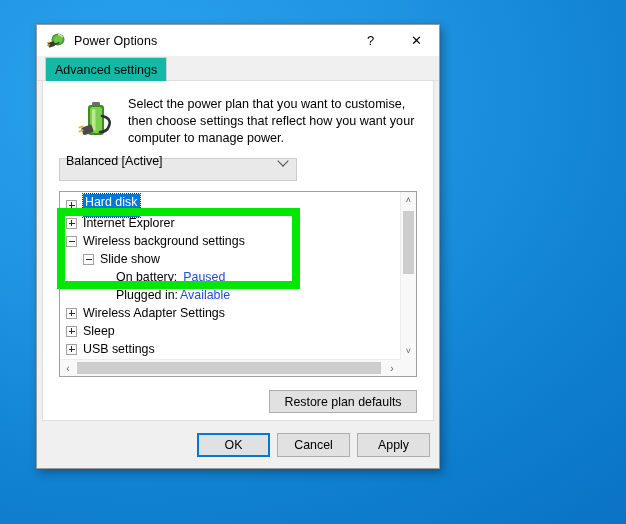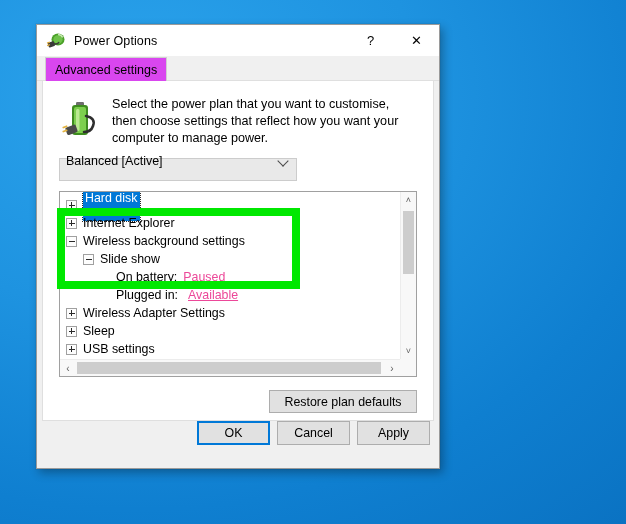--- a/index.html
+++ b/index.html
@@ -81,21 +81,21 @@
   }
   #tabstrip::after {
     content: "";
     position: absolute;
     left: 0; right: 0; bottom: 0;
     height: 1px;
     background: #dfdfdf;
   }
   #tab-advanced {
     height: 24px;
-    background: #d946ef;
+    background: #14b8a6;
     border: 1px solid #d0d0d0;
     border-bottom: none;
     box-sizing: border-box;
     display: flex;
     align-items: center;
     padding: 0 9px;
     font-size: 12.5px;
     color: #000;
     position: relative;
     z-index: 2;
@@ -109,21 +109,21 @@
     border-top: none;
     margin: 0 5px;
     box-sizing: border-box;
     position: relative;
     display: flex;
     flex-direction: column;
   }
   
   #intro {
     display: flex;
-    padding: 13px 16px 0 16px;
+    padding: 13px 16px 0 32px;
     align-items: flex-start;
   }
   #battery-icon {
     width: 48px;
     height: 48px;
     flex: 0 0 auto;
     position: relative;
     margin-right: 5px;
     margin-top: 2px;
   }
@@ -217,25 +217,25 @@
     left:4px; top:1.5px;
     width:1px; height:6px;
     background:#2b2b2b;
   }
   .indent1 { padding-left: 0px; }
   .indent2 { padding-left: 17px; }
   .indent3 { padding-left: 50px; }
   .sel-label {
     background: #0078d7;
     color: #ffffff;
-    padding: 1px 3px 16px 2px;
+    padding: 1px 3px 8px 2px;
     outline: 1px dotted #2b2b2b;
     outline-offset: 0px;
   }
-  .val-link { color: #ec4899; }
+  .val-link { color: #1d4ed8; }
   .lbl { color:#000; }
   
   #vscroll {
     position: absolute;
     right: 0; top: 0; bottom: 17px;
     width: 16px;
     background: #f8f8f8;
     border-left: 1px solid #ececec;
     box-sizing: border-box;
   }
@@ -308,20 +308,21 @@
     justify-content: center;
     cursor: default;
     font-family: "Liberation Sans", sans-serif;
   }
   #restore-btn { width: 148px; }
   
   #footer {
     flex: 0 0 auto;
     height: 47px;
     display: flex;
+    align-items: center;
     justify-content: flex-end;
     padding-right: 9px;
     gap: 7px;
     background: #f0f0f0;
   }
   .fbtn { width: 73px; height: 24px; }
   #ok-btn { border: 2px solid #0078d7; background:#e1e1e1; }
   
   #green-box {
     position: absolute;
@@ -404,21 +405,21 @@
             <div class="trow indent2">
               <span class="expander"></span>
               <span class="lbl">Slide show</span>
             </div>
             <div class="trow indent3">
               <span class="lbl">On battery:</span>
               <span class="val-link" style="margin-left: 6px;">Paused</span>
             </div>
             <div class="trow indent3">
               <span class="lbl">Plugged in:</span>
-              <span class="val-link" style="margin-left: 10px; text-decoration: underline;">Available</span>
+              <span class="val-link" style="margin-left: 2px;">Available</span>
             </div>
             <div class="trow indent1">
               <span class="expander plus"></span>
               <span class="lbl">Wireless Adapter Settings</span>
             </div>
             <div class="trow indent1">
               <span class="expander plus"></span>
               <span class="lbl">Sleep</span>
             </div>
             <div class="trow indent1">

